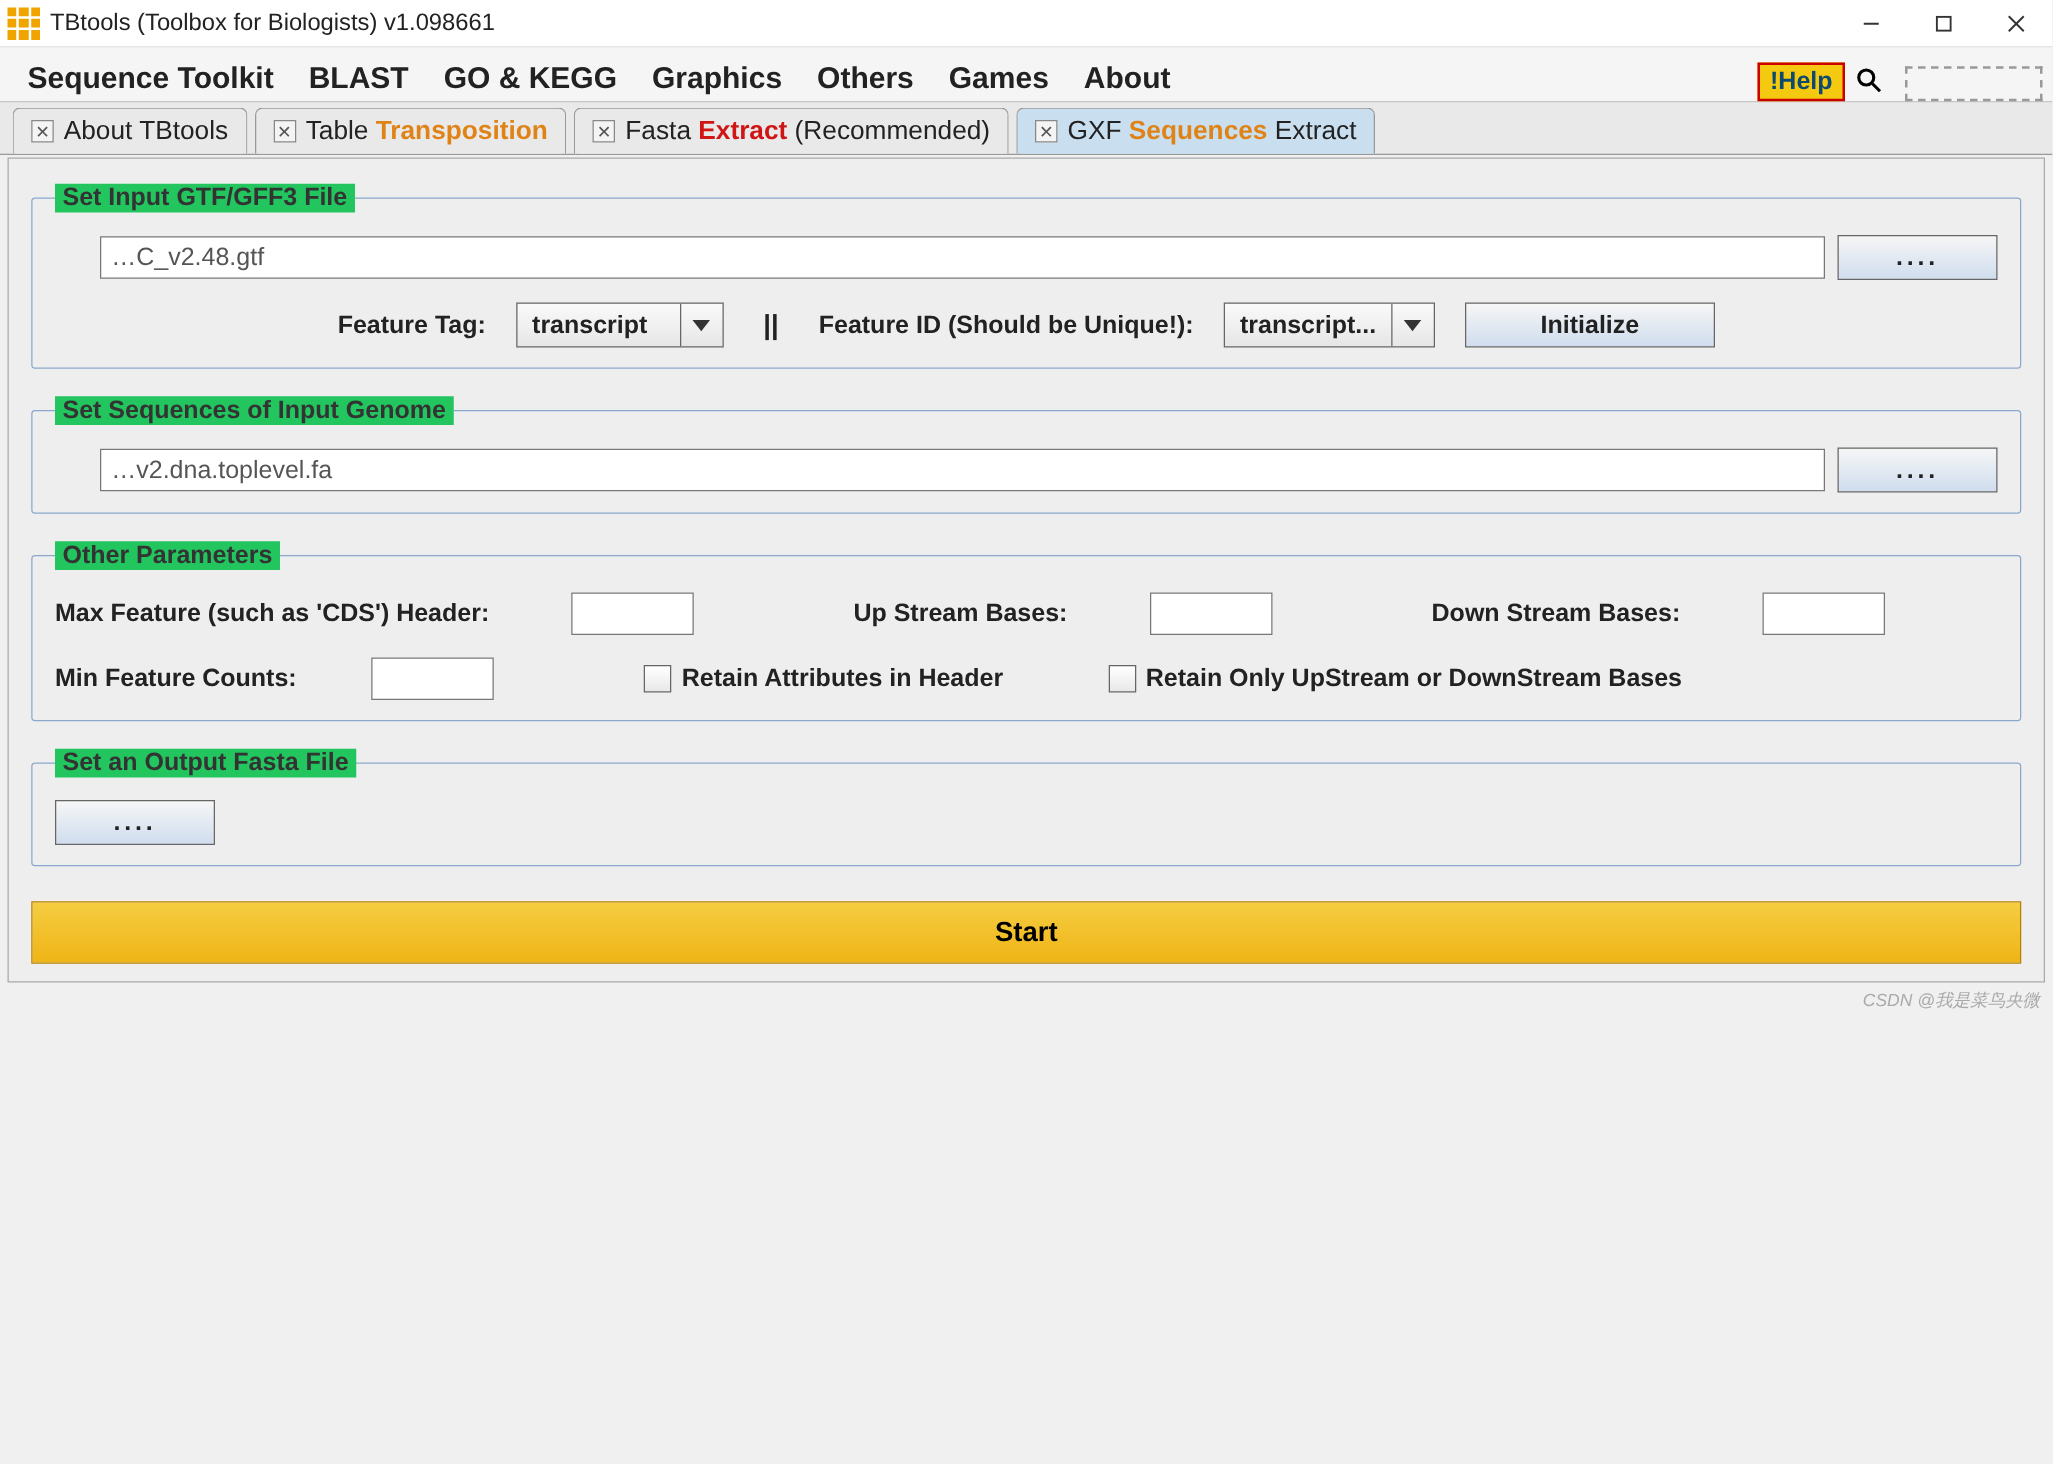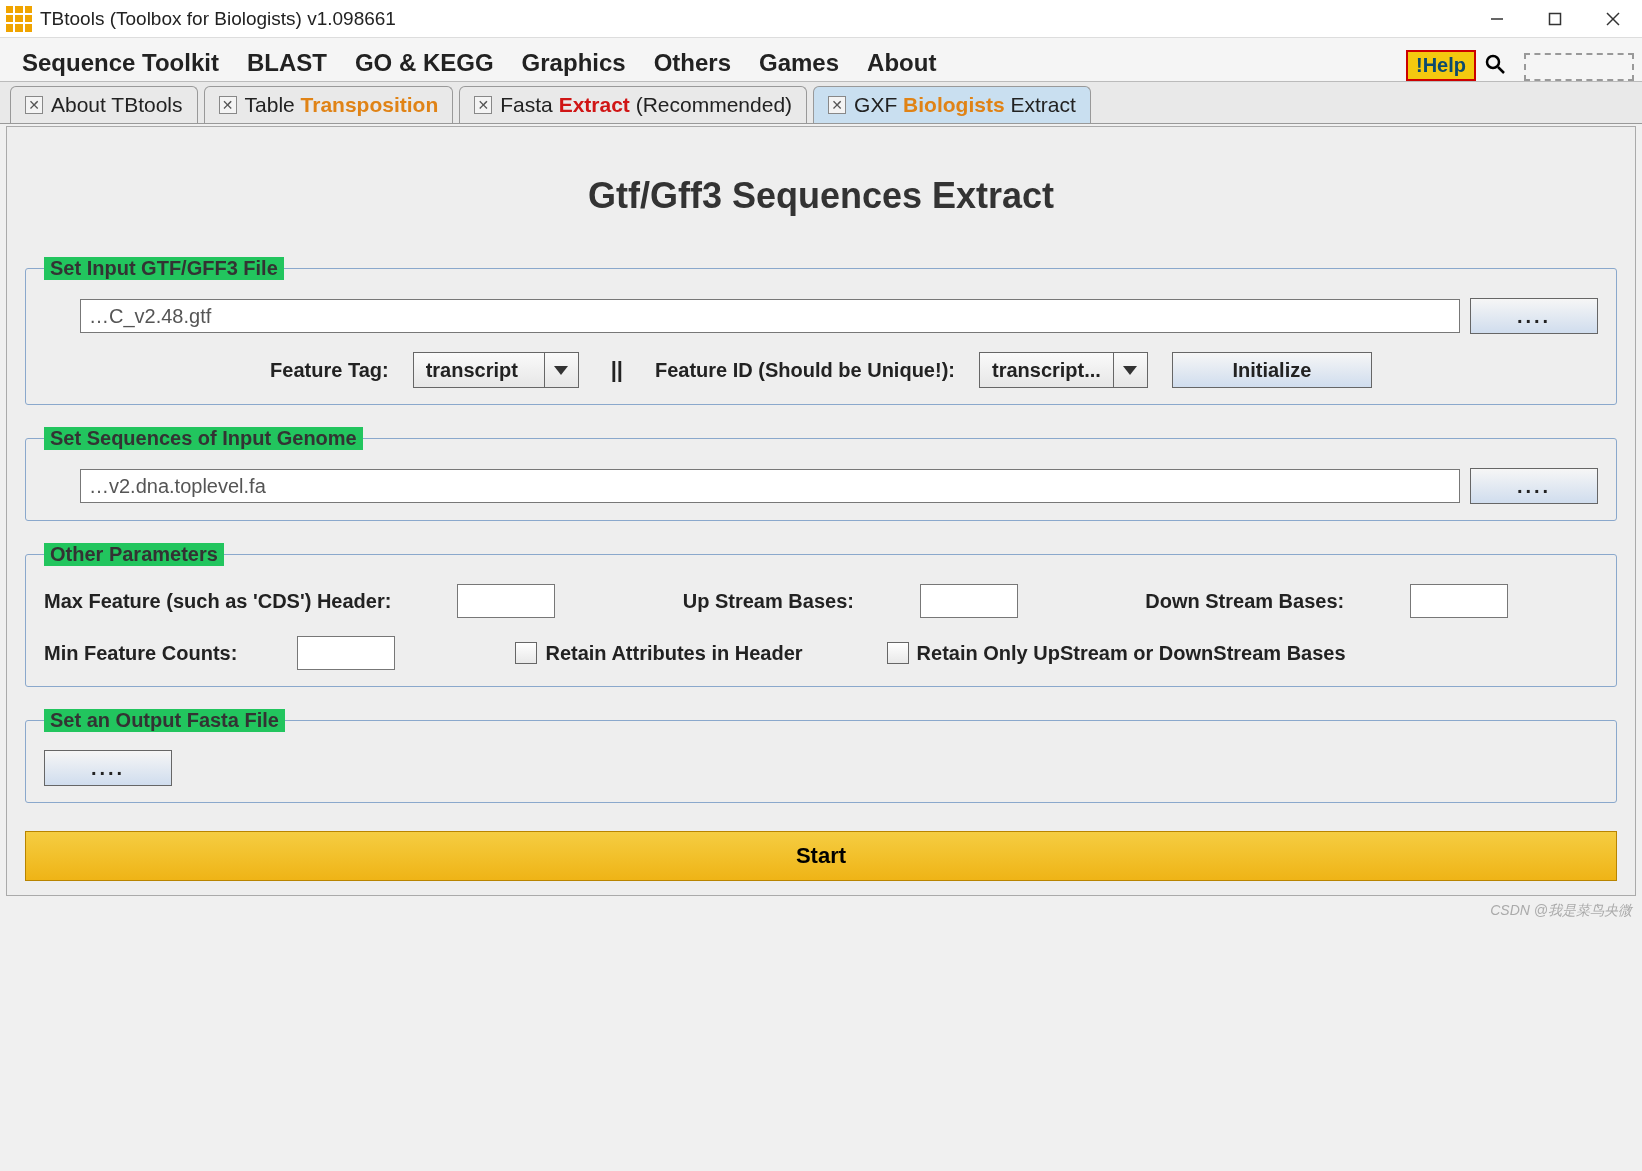--- a/index.html
+++ b/index.html
@@ -305,27 +305,26 @@
       <div class="tab">
         <span class="tab-close">✕</span>
         <span><span>Table </span><span class="orange">Transposition</span></span>
       </div>
       <div class="tab">
         <span class="tab-close">✕</span>
         <span><span>Fasta </span><span class="red">Extract</span><span> (Recommended)</span></span>
       </div>
       <div class="tab active">
         <span class="tab-close">✕</span>
-        <span><span>GXF </span><span class="orange">Biologists</span><span> Extract</span></span>
+        <span><span>GXF </span><span class="orange">Sequences</span><span> Extract</span></span>
       </div>
     </div>
 </div>
 
 <div class="content">
-  <div class="page-title">Gtf/Gff3 Sequences Extract</div>
 
   
   <fieldset class="group">
     <legend>Set Input GTF/GFF3 File</legend>
     <div class="row">
       <input class="text-field flex1" value="…C_v2.48.gtf" style="">
       <div class="btn browse-btn">....</div>
     </div>
     <div class="row" style="justify-content:center; gap:24px; margin-top:18px;">
       <span class="label">Feature Tag:</span>

